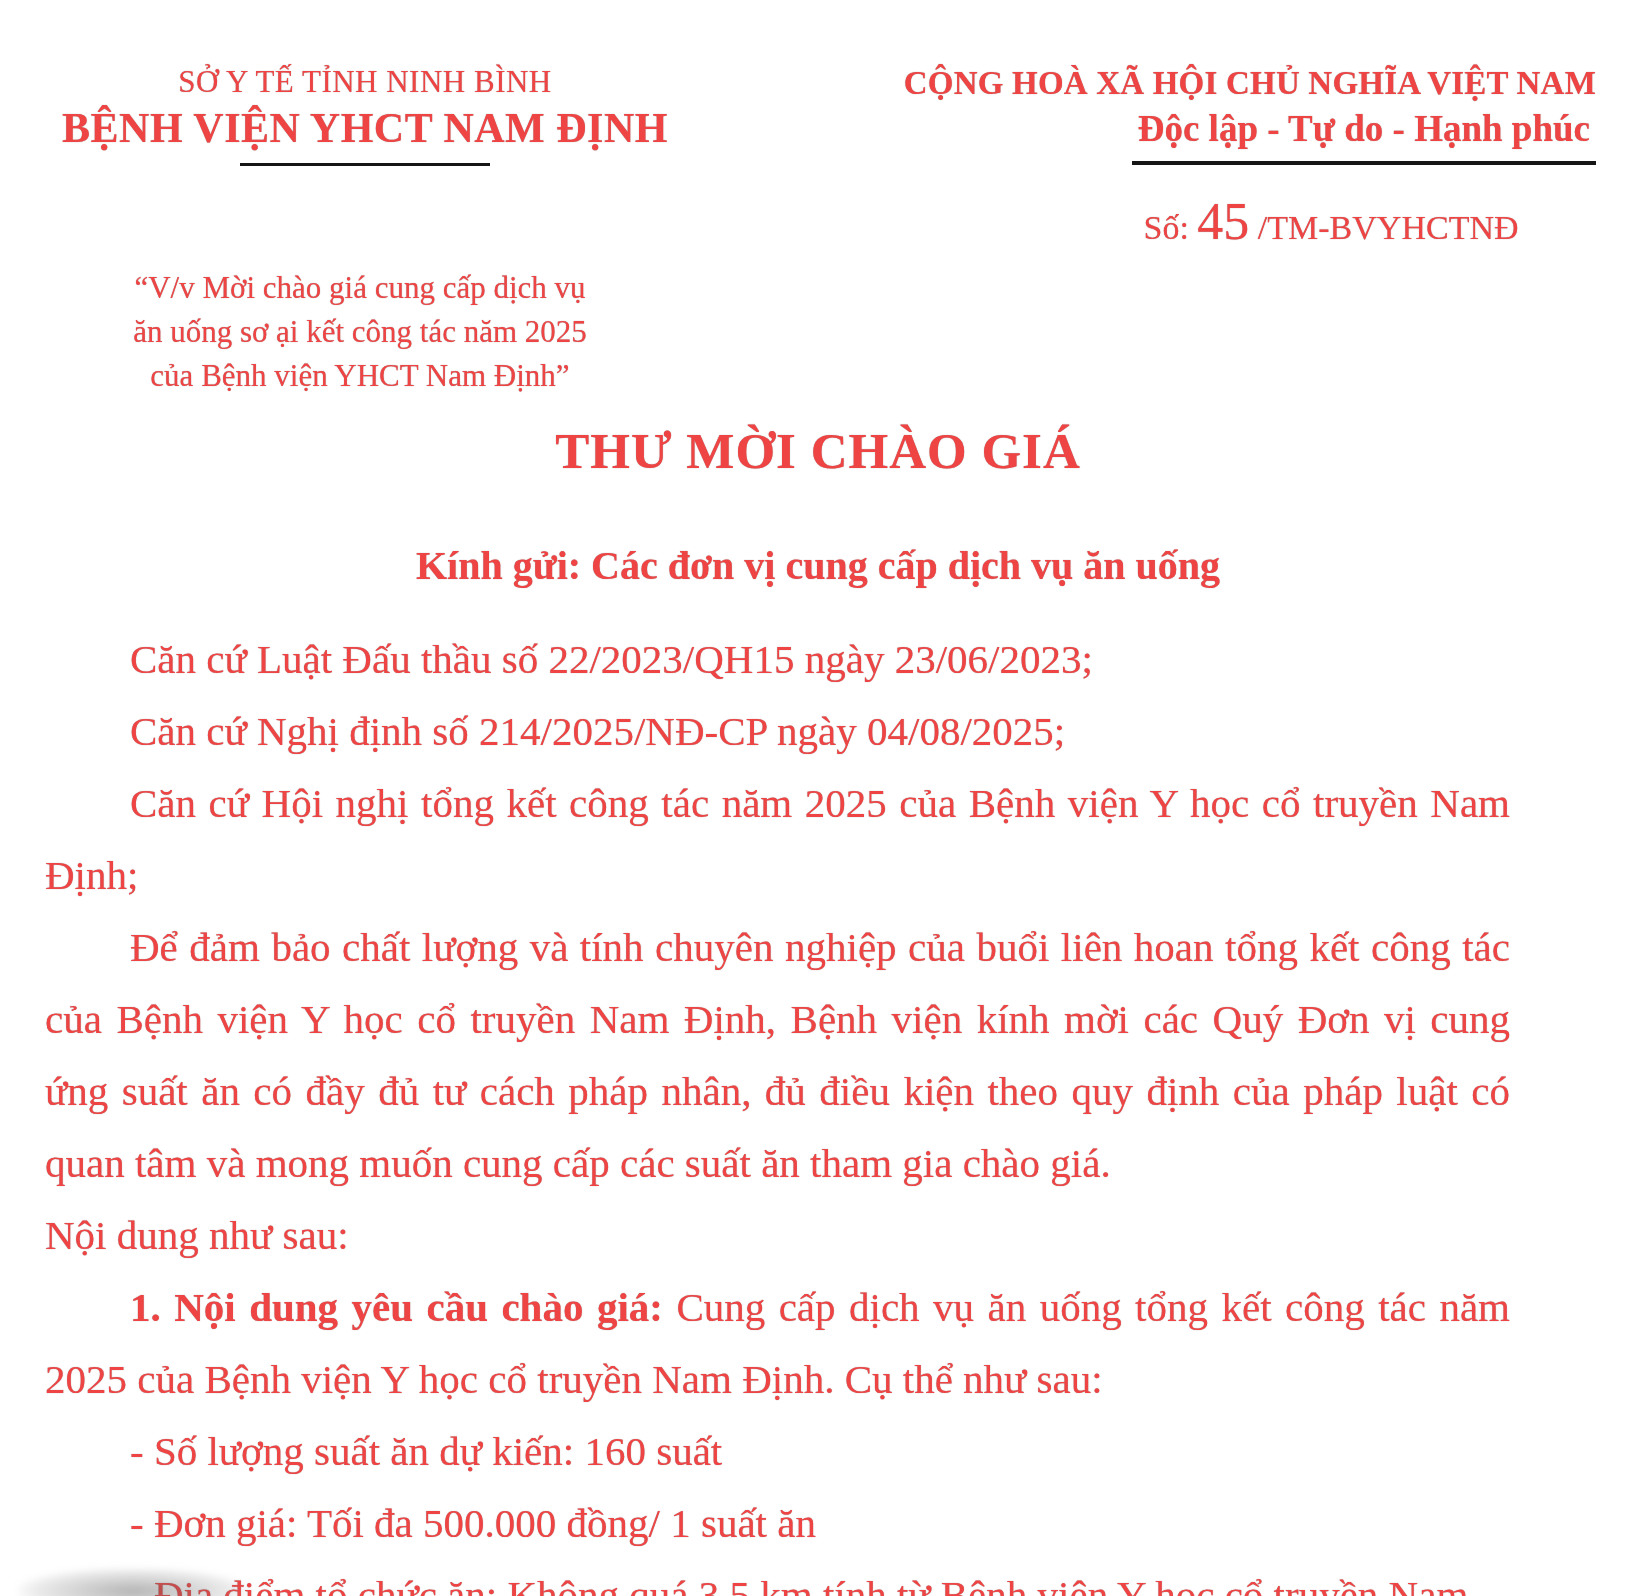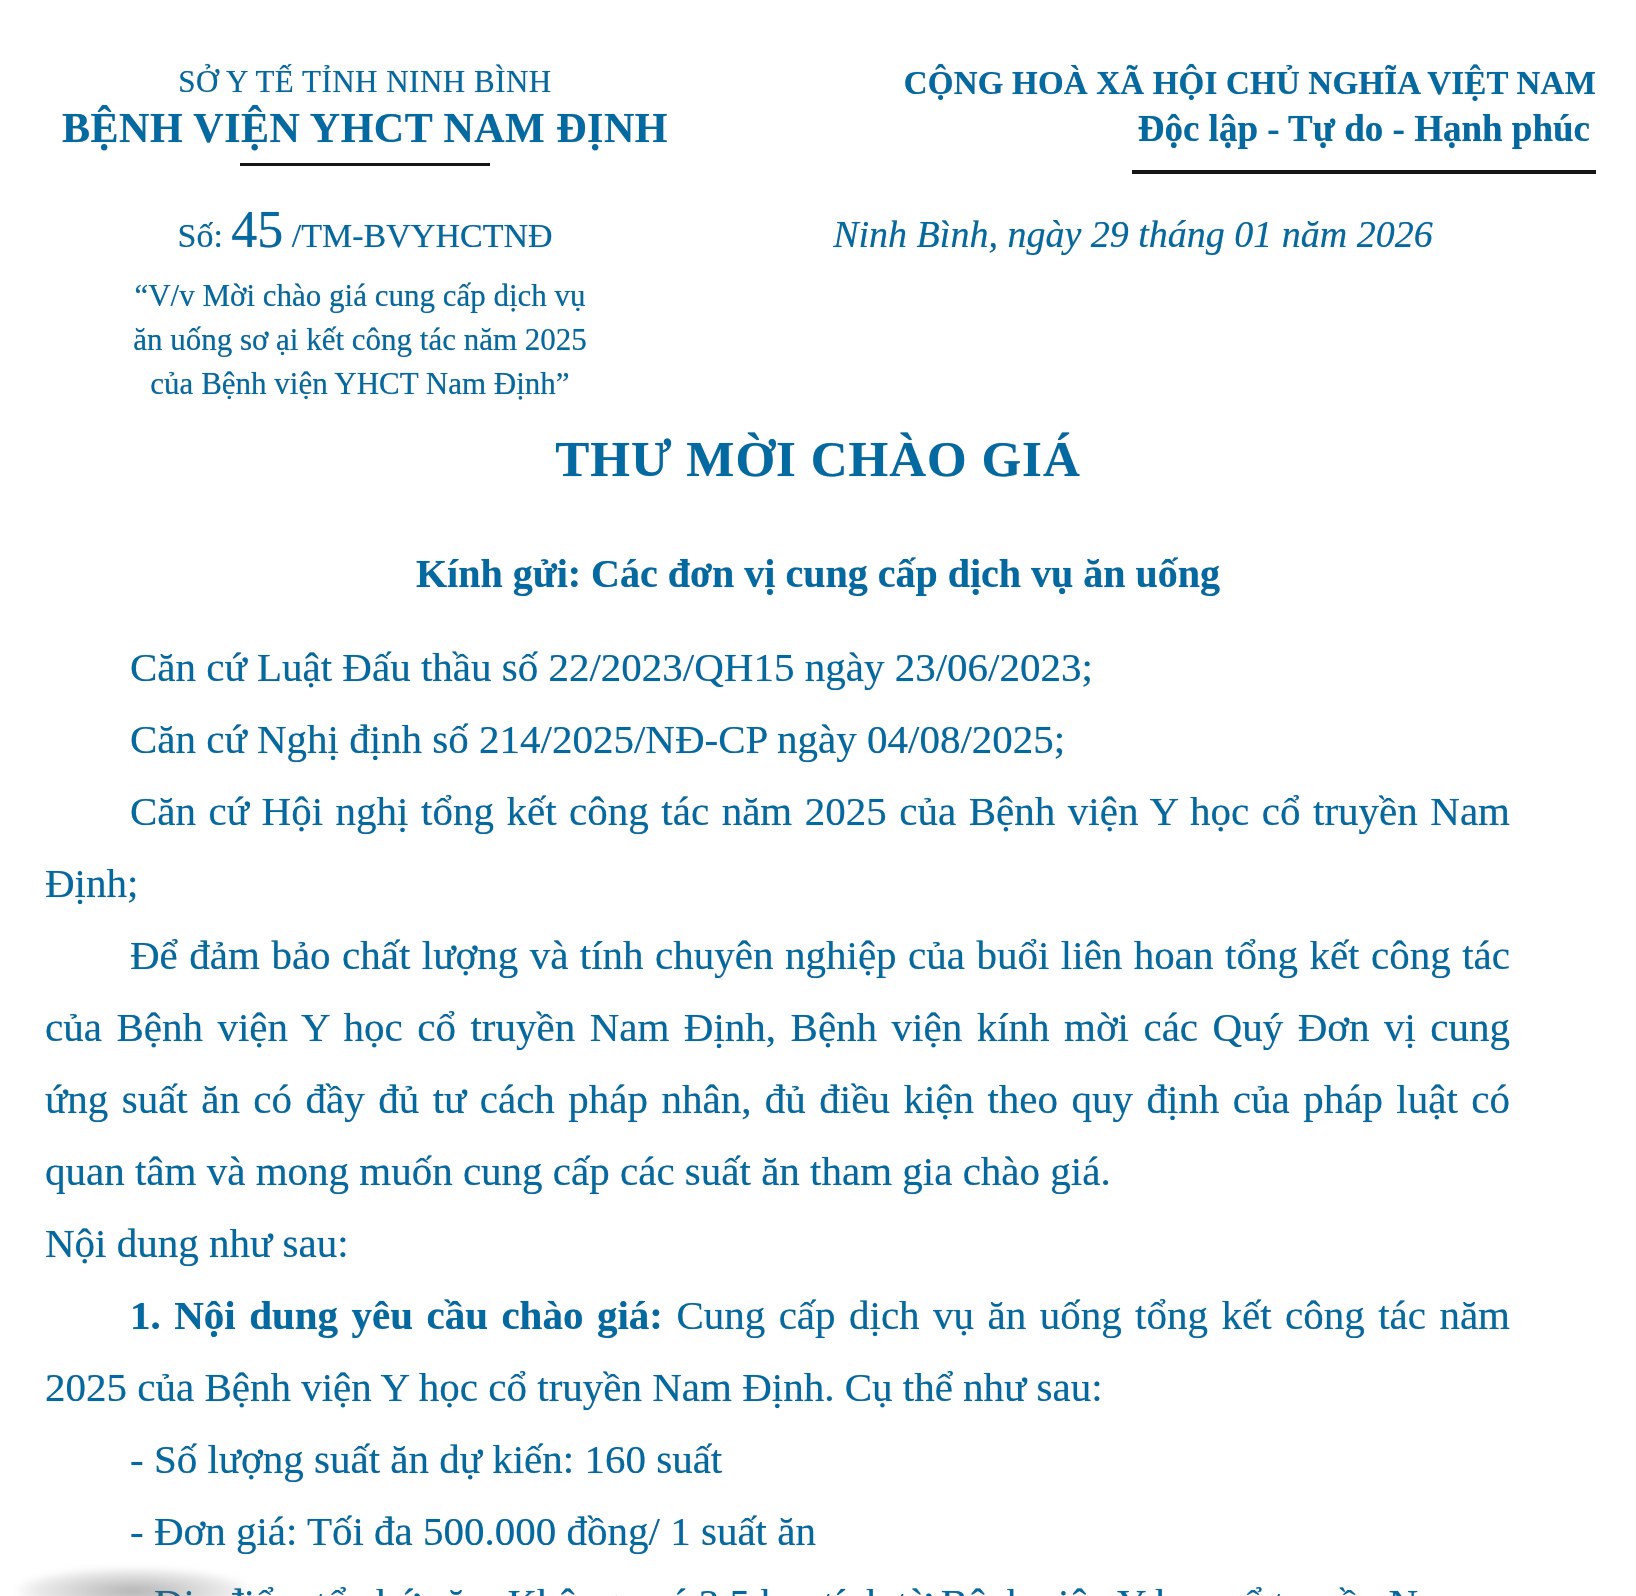--- a/index.html
+++ b/index.html
@@ -2,33 +2,33 @@
 <html><head>
 <meta charset="utf-8">
 <style>
   html,body{margin:0;padding:0;background:#e8e8e8;}
   .page{
     position:relative;
     width:1636px;height:1596px;
     background:#ffffff;
     overflow:hidden;
     font-family:"Liberation Serif","DejaVu Serif",serif;
-    color:#0369a1;
+    color:#ef4444;
     text-shadow:0 0 1px rgba(20,20,20,.45);
   }
   
   .hdr{display:flex;padding-top:62px;}
   .hdr-left{width:610px;margin-left:60px;text-align:center;line-height:1.28;}
   .hdr-left .org{font-size:31px;letter-spacing:.5px;}
   .hdr-left .org-bold{font-size:42px;font-weight:bold;letter-spacing:.5px;}
   .hdr-rule{width:250px;border:0;border-top:3px solid #161616;margin:8px auto 0;}
   .hdr-right{flex:1;margin-right:40px;text-align:right;line-height:1.3;}
   .hdr-right .nation{font-size:33px;font-weight:bold;letter-spacing:.2px;}
   .hdr-right .motto{display:inline-block;font-size:37px;font-weight:bold;
-    border-bottom:4px solid #161616;padding:0 6px 17px;}
+    border-bottom:4px solid #161616;padding:0 6px 8px;}
   
   .meta{display:flex;margin-top:30px;align-items:flex-end;justify-content:flex-end;}
   .doc-no{width:610px;margin-left:60px;text-align:center;font-size:34px;}
   .doc-no .big{font-size:52px;line-height:1;}
   .date{flex:1;margin-right:40px;text-align:center;font-style:italic;font-size:38px;}
   
   .subject{width:560px;margin:18px 0 0 80px;text-align:center;
     font-size:31px;line-height:44px;}
   
   .title{margin-top:24px;text-align:center;font-size:51px;font-weight:bold;letter-spacing:1px;}
@@ -59,21 +59,20 @@
       <div><span class="motto">Độc lập - Tự do - Hạnh phúc</span></div>
     </div>
   </div>
 
   <div class="meta">
     <div class="doc-no">
       <span>Số:</span>
       <span class="big">45</span>
       <span>/TM-BVYHCTNĐ</span>
     </div>
-    <div class="date">Ninh Bình, ngày 29 tháng 01 năm 2026</div>
   </div>
 
   <div class="subject">
     <div>“V/v Mời chào giá cung cấp dịch vụ</div>
     <div>ăn uống sơ ại kết công tác năm 2025</div>
     <div>của Bệnh viện YHCT Nam Định”</div>
   </div>
 
   <div class="title">THƯ MỜI CHÀO GIÁ</div>
 

